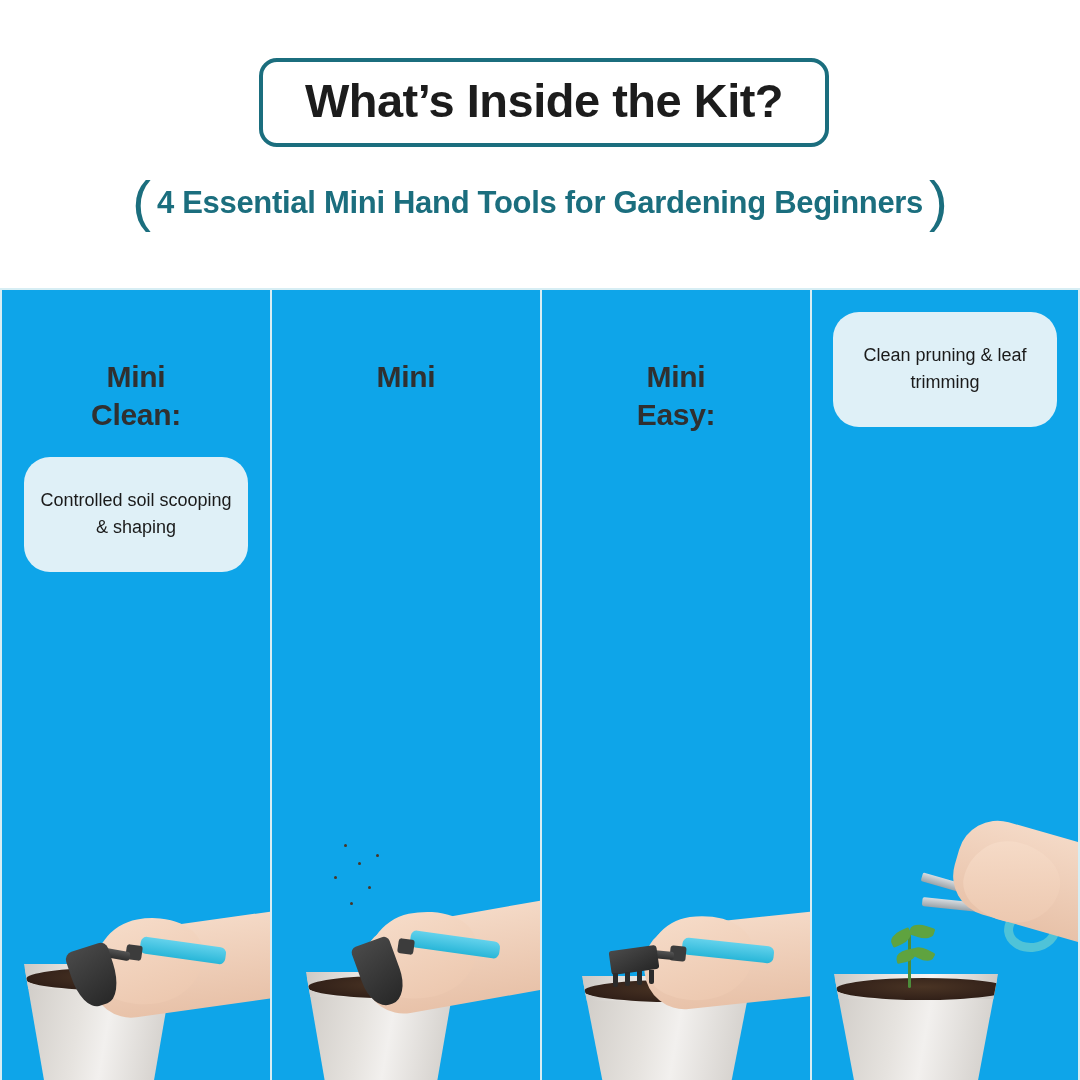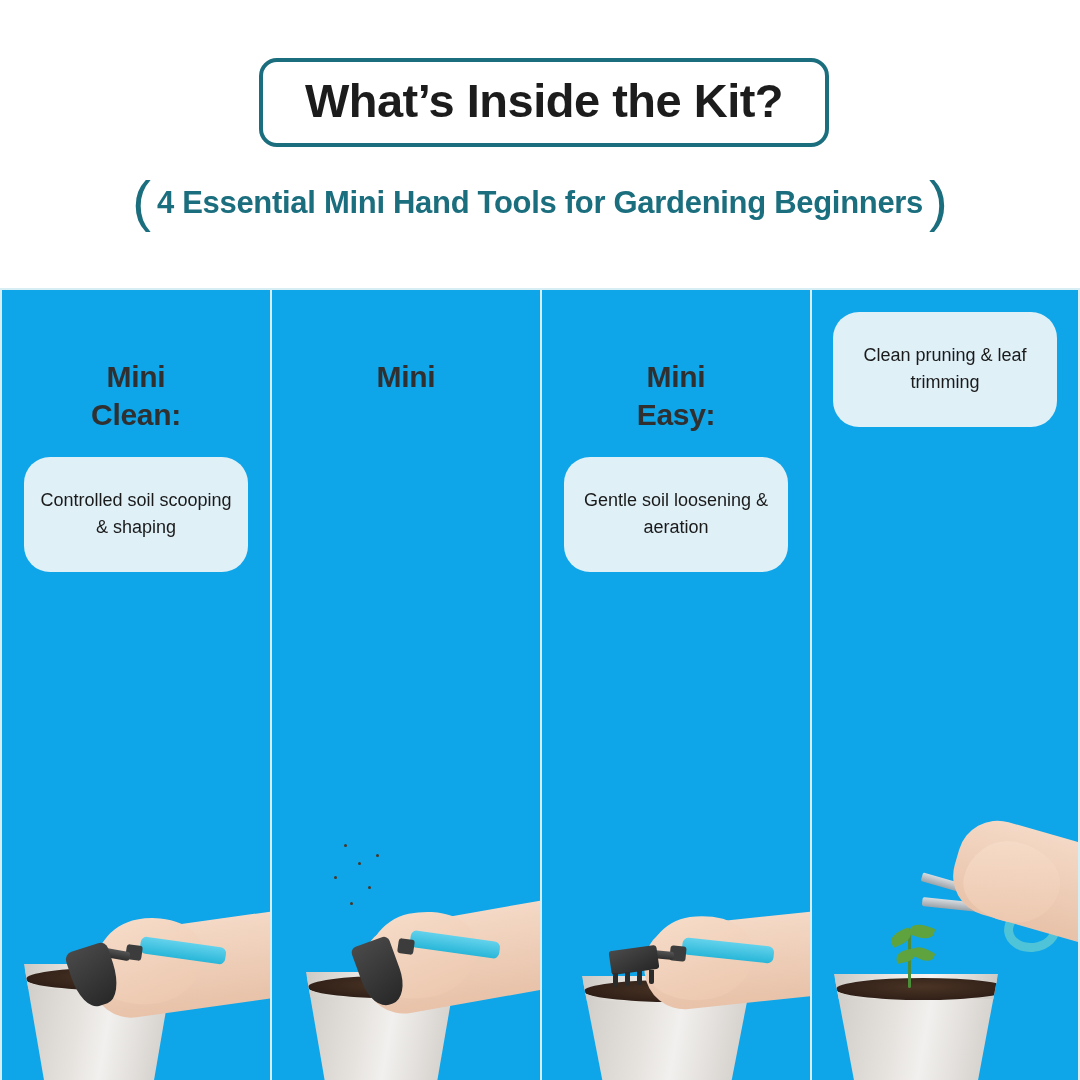--- a/index.html
+++ b/index.html
@@ -292,21 +292,20 @@
         <div class="dirt-spray" style="left:78px; top:82px;"></div>
         <div class="dirt-spray" style="left:104px; top:34px;"></div>
       </div>
     </div>
 
     <div class="col">
       <div class="col-head">
         <div>Mini</div>
         <div>Easy:</div>
       </div>
-      <div class="col-desc">Gentle soil loosening &amp; aeration</div>
 
       <div class="photo">
         <div class="pot" style="left:40px; bottom:-18px; width:170px;">
           <div class="pot-rim" style="width:184px;"></div>
           <div class="soil" style="width:180px;"></div>
         </div>
         <div class="arm" style="right:-14px; top:100px; width:180px; height:84px; transform:rotate(-6deg);"></div>
         <div class="hand" style="right:56px; top:96px; width:108px; height:84px; transform:rotate(-8deg);"></div>
         <div class="handle-blue" style="right:36px; top:122px; width:92px; height:17px; transform:rotate(6deg);"></div>
         <div class="ferrule" style="right:124px; top:126px; width:16px; height:15px; transform:rotate(6deg);"></div>

